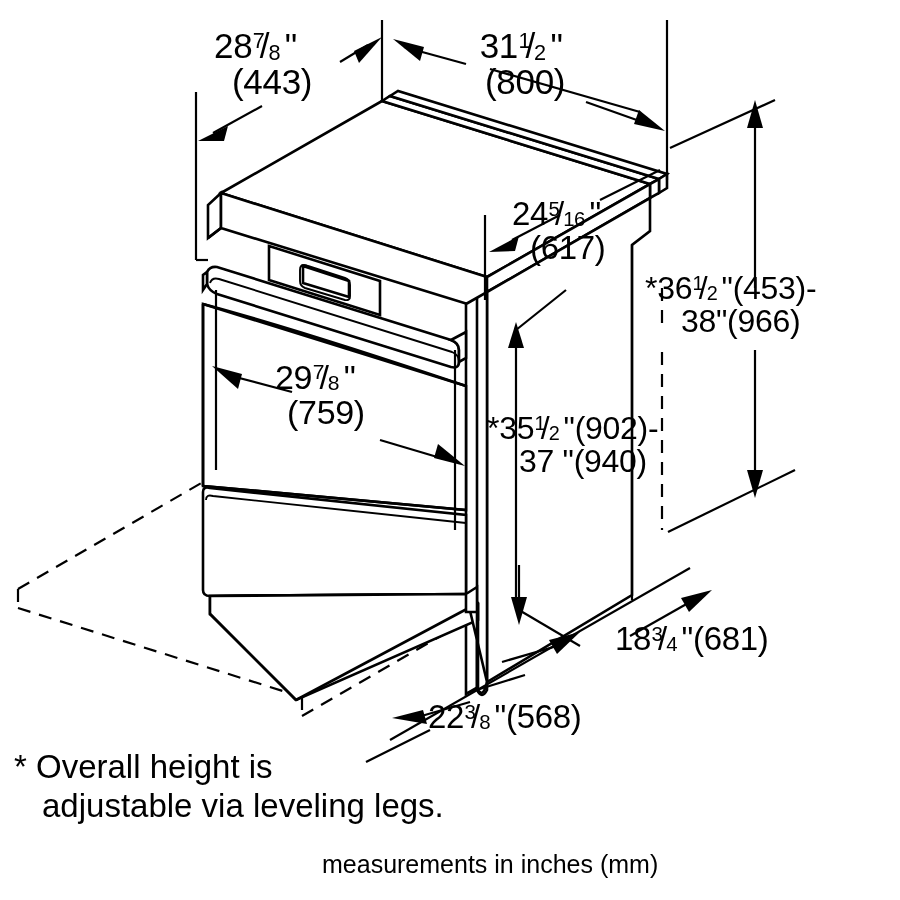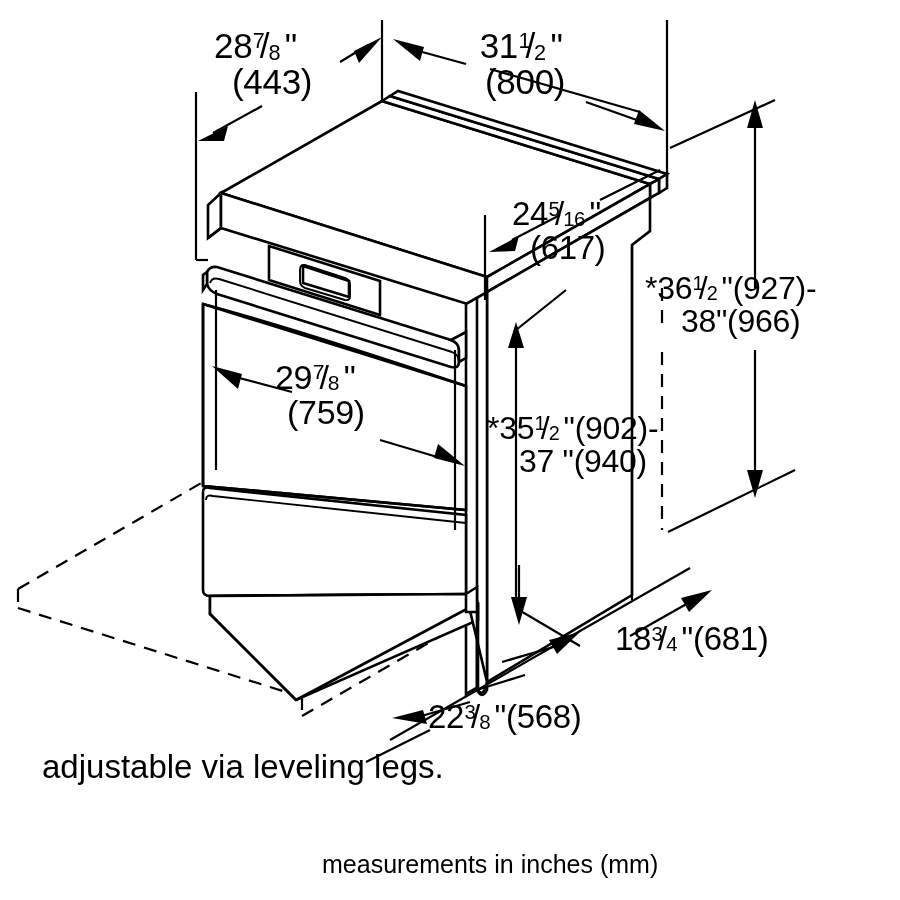--- a/index.html
+++ b/index.html
@@ -334,21 +334,21 @@
 
   <div class="dimlabel" style="left:275px; top:360px; font-size:34px; text-align:left;">
     <span class="row">
       <span>29</span><span class="frac"><span class="num">7</span><span class="sl">/</span><span class="den">8</span></span><span>"</span>
     </span>
     <span class="row" style="margin-left:12px;">(759)</span>
   </div>
 
   <div class="dimlabel" style="left:645px; top:272px; font-size:32px; text-align:left;">
     <span class="row">
-      <span>*</span><span>36</span><span class="frac"><span class="num">1</span><span class="sl">/</span><span class="den">2</span></span><span>"</span><span>(927)</span><span>-</span>
+      <span>*</span><span>36</span><span class="frac"><span class="num">1</span><span class="sl">/</span><span class="den">2</span></span><span>"</span><span>(453)</span><span>-</span>
     </span>
     <span class="row" style="margin-left:36px;">38"(966)</span>
   </div>
 
   <div class="dimlabel" style="left:487px; top:412px; font-size:32px; text-align:left;">
     <span class="row">
       <span>*</span><span>35</span><span class="frac"><span class="num">1</span><span class="sl">/</span><span class="den">2</span></span><span>"</span><span>(902)</span><span>-</span>
     </span>
     <span class="row" style="margin-left:32px;">37 "(940)</span>
   </div>
@@ -359,20 +359,21 @@
     </span>
   </div>
 
   <div class="dimlabel" style="left:428px; top:700px; font-size:33px; text-align:left;">
     <span class="row">
       <span>22</span><span class="frac"><span class="num">3</span><span class="sl">/</span><span class="den">8</span></span><span>"</span><span>(568)</span>
     </span>
   </div>
 
   <div class="note" style="left:14px; top:748px; font-size:33px;">
+    <span style="display:block;">* Overall height is</span>
     <span style="display:block; margin-left:28px;">adjustable via leveling legs.</span>
   </div>
 
   <div class="note" style="left:322px; top:850px; font-size:25px;">
     <span>measurements in inches (mm)</span>
   </div>
 
 </div>
 
 </body></html>

